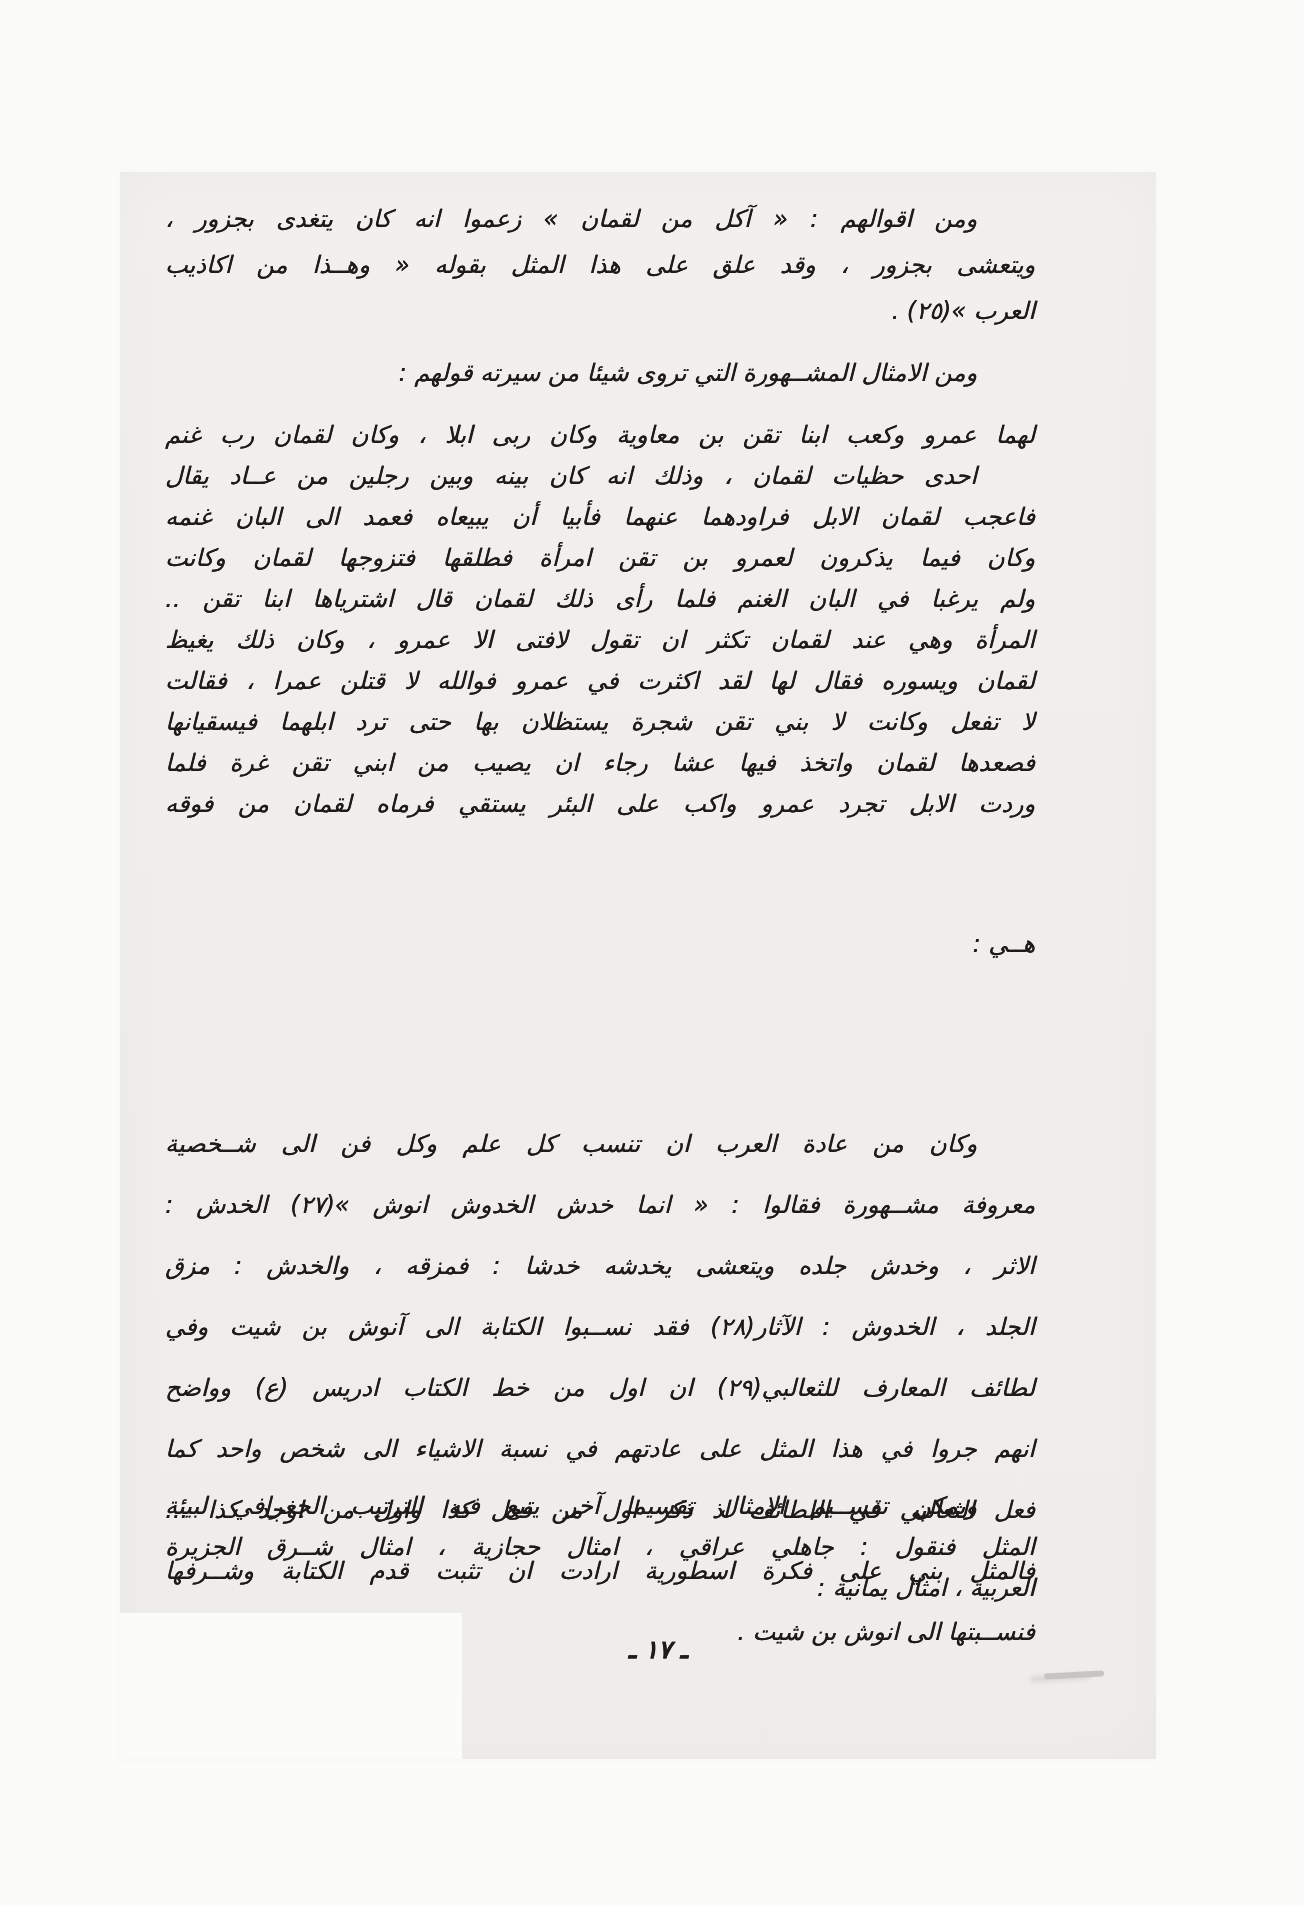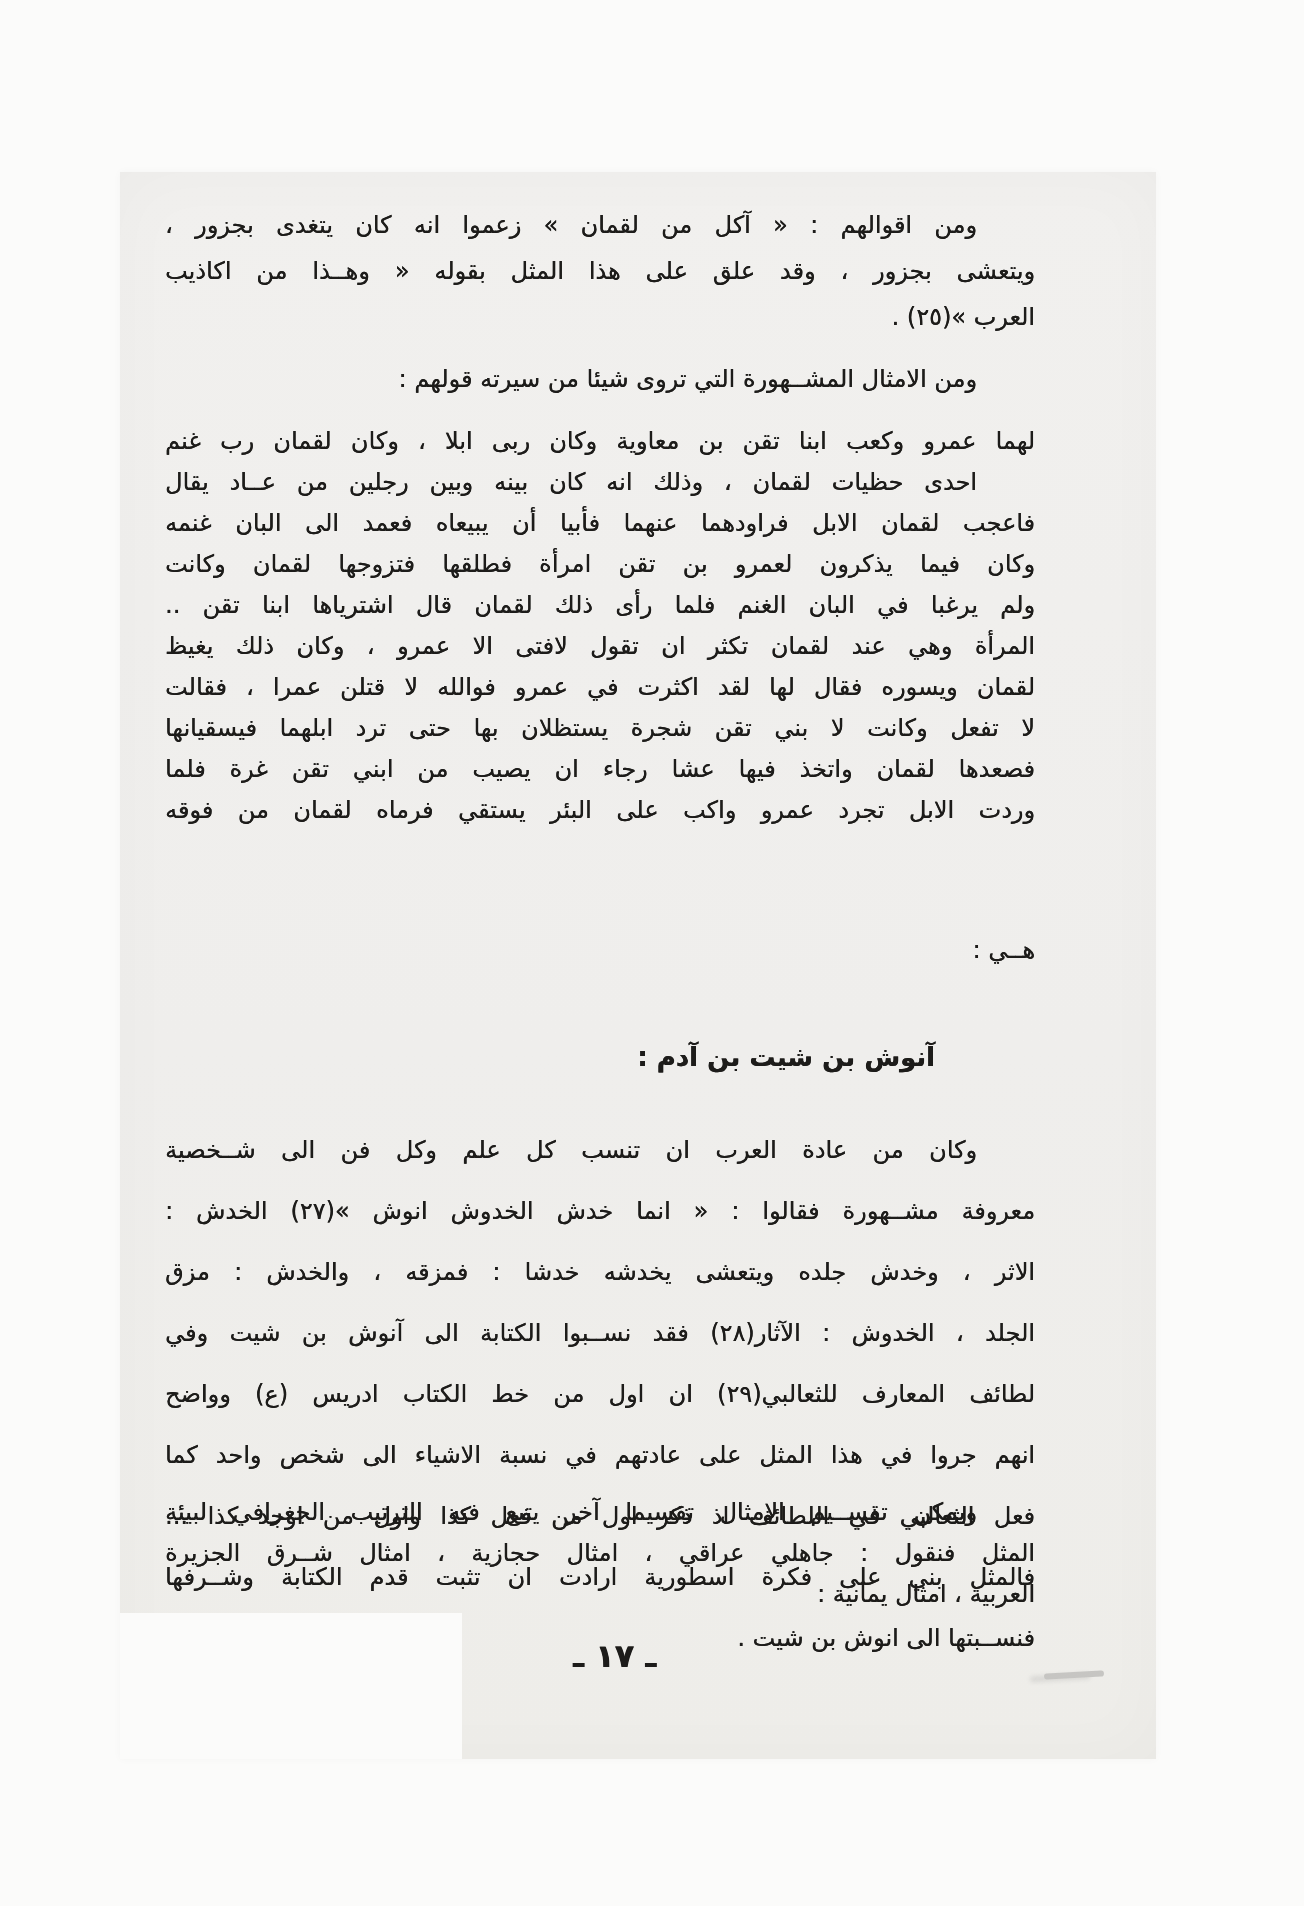--- a/index.html
+++ b/index.html
@@ -21,25 +21,26 @@
     background:#fbfbfa;
   }
   
   .smudge{
     position:absolute;left:924px;top:1500px;width:60px;height:6px;
     background:rgba(105,105,105,0.30);
     border-radius:3px;transform:rotate(-3deg);
     box-shadow:-14px 2px 4px rgba(120,120,120,0.18);
   }
   .textcol{
-    position:absolute;left:45px;top:6px;width:870px;height:100%;
+    position:absolute;left:45px;top:0;width:870px;height:100%;
     direction:rtl;
     color:#1d1c1a;
     font-size:24px;
     text-shadow:0.3px 0 0 currentColor; 
+    font-style:italic;
   }
   .para{position:absolute;left:0;right:0;}
   .p1{top:24px;}  .p1 .line{line-height:46px;}
   .p2{top:178px;} .p2 .line{line-height:46px;}
   .p3{top:243px;} .p3 .line{line-height:41px;}
   .p4{top:750px;} .p4 .line{line-height:45px;}
   .p5{top:932px;} .p5 .line{line-height:41px;margin-top:20px;}
   .p6{top:1314px;}.p6 .line{line-height:41px;}
   .line{
     text-align:justify;
@@ -47,22 +48,22 @@
   }
   .line.first{padding-right:58px;}
   .line.last{text-align-last:right;}
   .heading{
     position:absolute;left:0;right:0;top:856px;margin:0;
     font-size:26px;font-weight:bold;line-height:46px;
     text-align:right;padding-right:100px;
   }
   .pagenum{
     position:absolute;top:1458px;left:408px;width:170px;
-    font-size:32px;font-weight:bold;line-height:40px;
-    text-align:left;
+    font-size:25px;font-weight:bold;line-height:40px;
+    text-align:center;
     letter-spacing:2px;
   }
 </style>
 </head>
 <body>
 
 <div class="scan">
   <div class="textcol" lang="ar" dir="rtl">
     <div class="para p1">
         <div class="line first">ومن اقوالهم : « آكل من لقمان » زعموا انه كان يتغدى بجزور ،</div>
@@ -80,21 +81,20 @@
         <div class="line">ولم يرغبا في البان الغنم فلما رأى ذلك لقمان قال اشترياها ابنا تقن ..</div>
         <div class="line">المرأة وهي عند لقمان تكثر ان تقول لافتى الا عمرو ، وكان ذلك يغيظ</div>
         <div class="line">لقمان ويسوره فقال لها لقد اكثرت في عمرو فوالله لا قتلن عمرا ، فقالت</div>
         <div class="line">لا تفعل وكانت لا بني تقن شجرة يستظلان بها حتى ترد ابلهما فيسقيانها</div>
         <div class="line">فصعدها لقمان واتخذ فيها عشا رجاء ان يصيب من ابني تقن غرة فلما</div>
         <div class="line">وردت الابل تجرد عمرو واكب على البئر يستقي فرماه لقمان من فوقه</div>
       </div>
     <div class="para p4">
         <div class="line last">هــي :</div>
       </div>
-    <h2 class="heading">آنوش بن شيت بن آدم :</h2>
     <div class="para p5">
         <div class="line first">وكان من عادة العرب ان تنسب كل علم وكل فن الى شــخصية</div>
         <div class="line">معروفة مشــهورة فقالوا : « انما خدش الخدوش انوش »(٢٧) الخدش :</div>
         <div class="line">الاثر ، وخدش جلده ويتعشى يخدشه خدشا : فمزقه ، والخدش : مزق</div>
         <div class="line">الجلد ، الخدوش : الآثار(٢٨) فقد نســبوا الكتابة الى آنوش بن شيت وفي</div>
         <div class="line">لطائف المعارف للثعالبي(٢٩) ان اول من خط الكتاب ادريس (ع) وواضح</div>
         <div class="line">انهم جروا في هذا المثل على عادتهم في نسبة الاشياء الى شخص واحد كما</div>
         <div class="line">فعل الثعالبي في اللطائف اذ ذكر اول من فعل كذا واول من اوجد كذا ...</div>
         <div class="line">فالمثل بني على فكرة اسطورية ارادت ان تثبت قدم الكتابة وشــرفها</div>
         <div class="line last">فنســبتها الى انوش بن شيت .</div>

